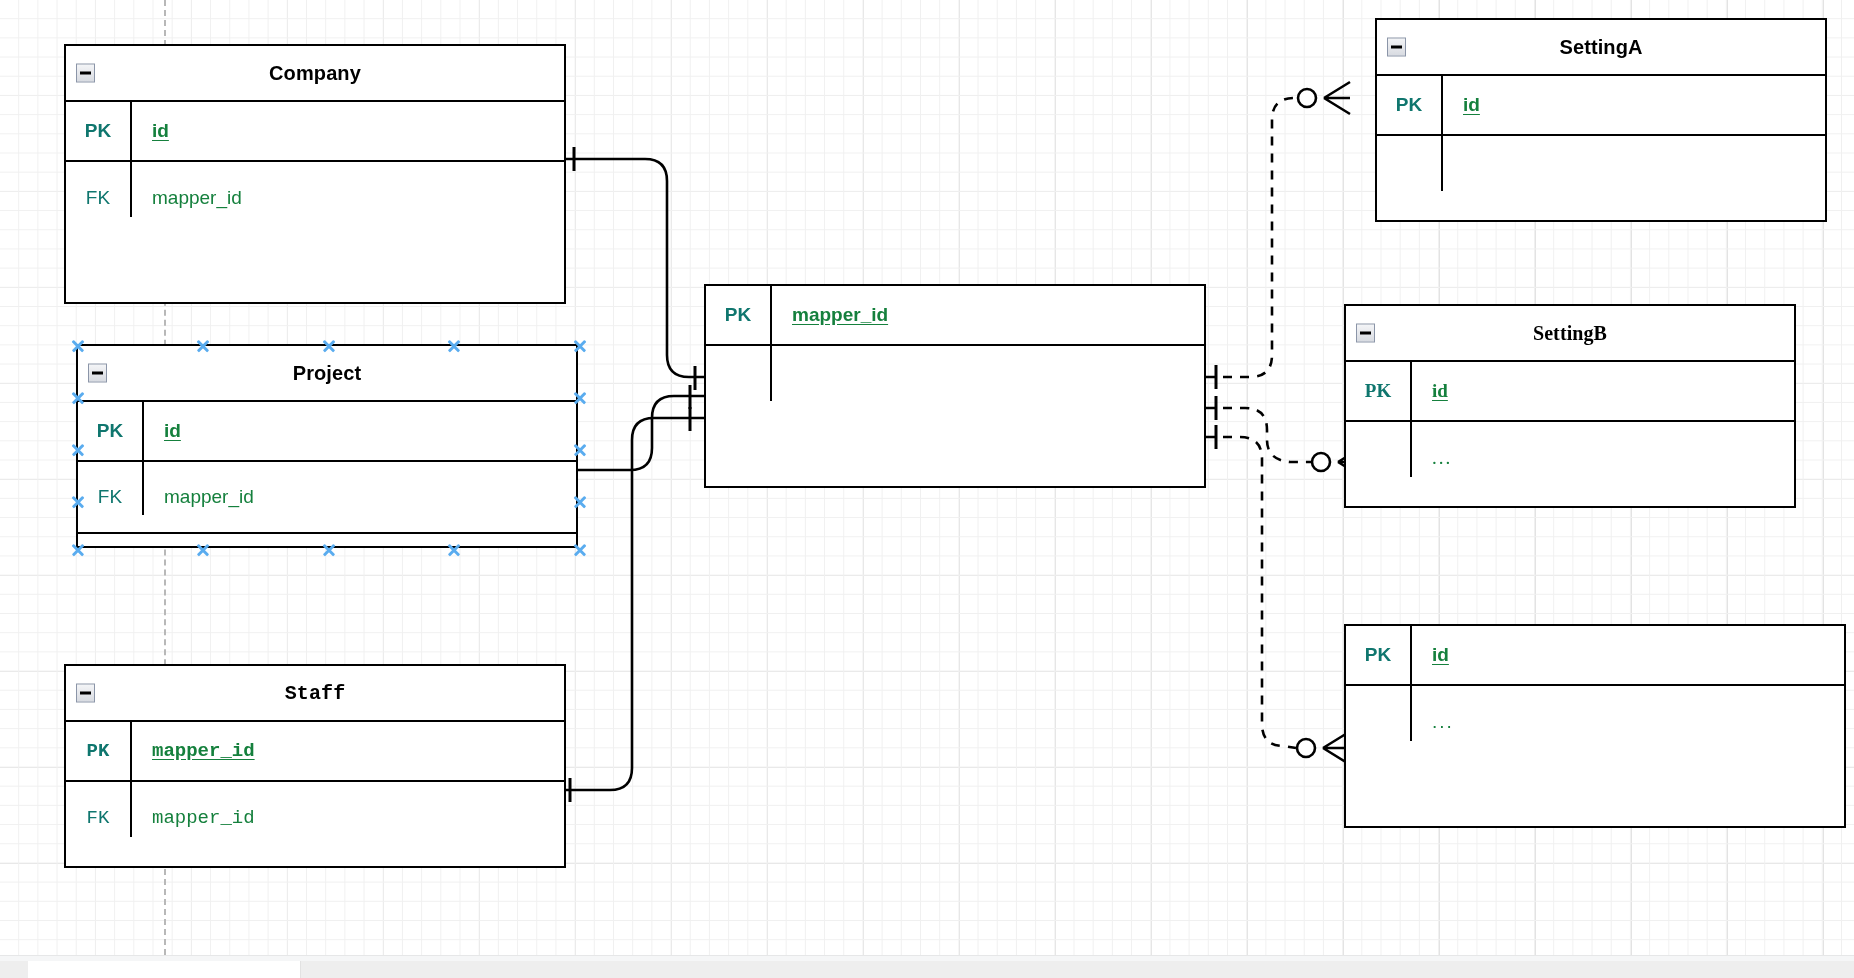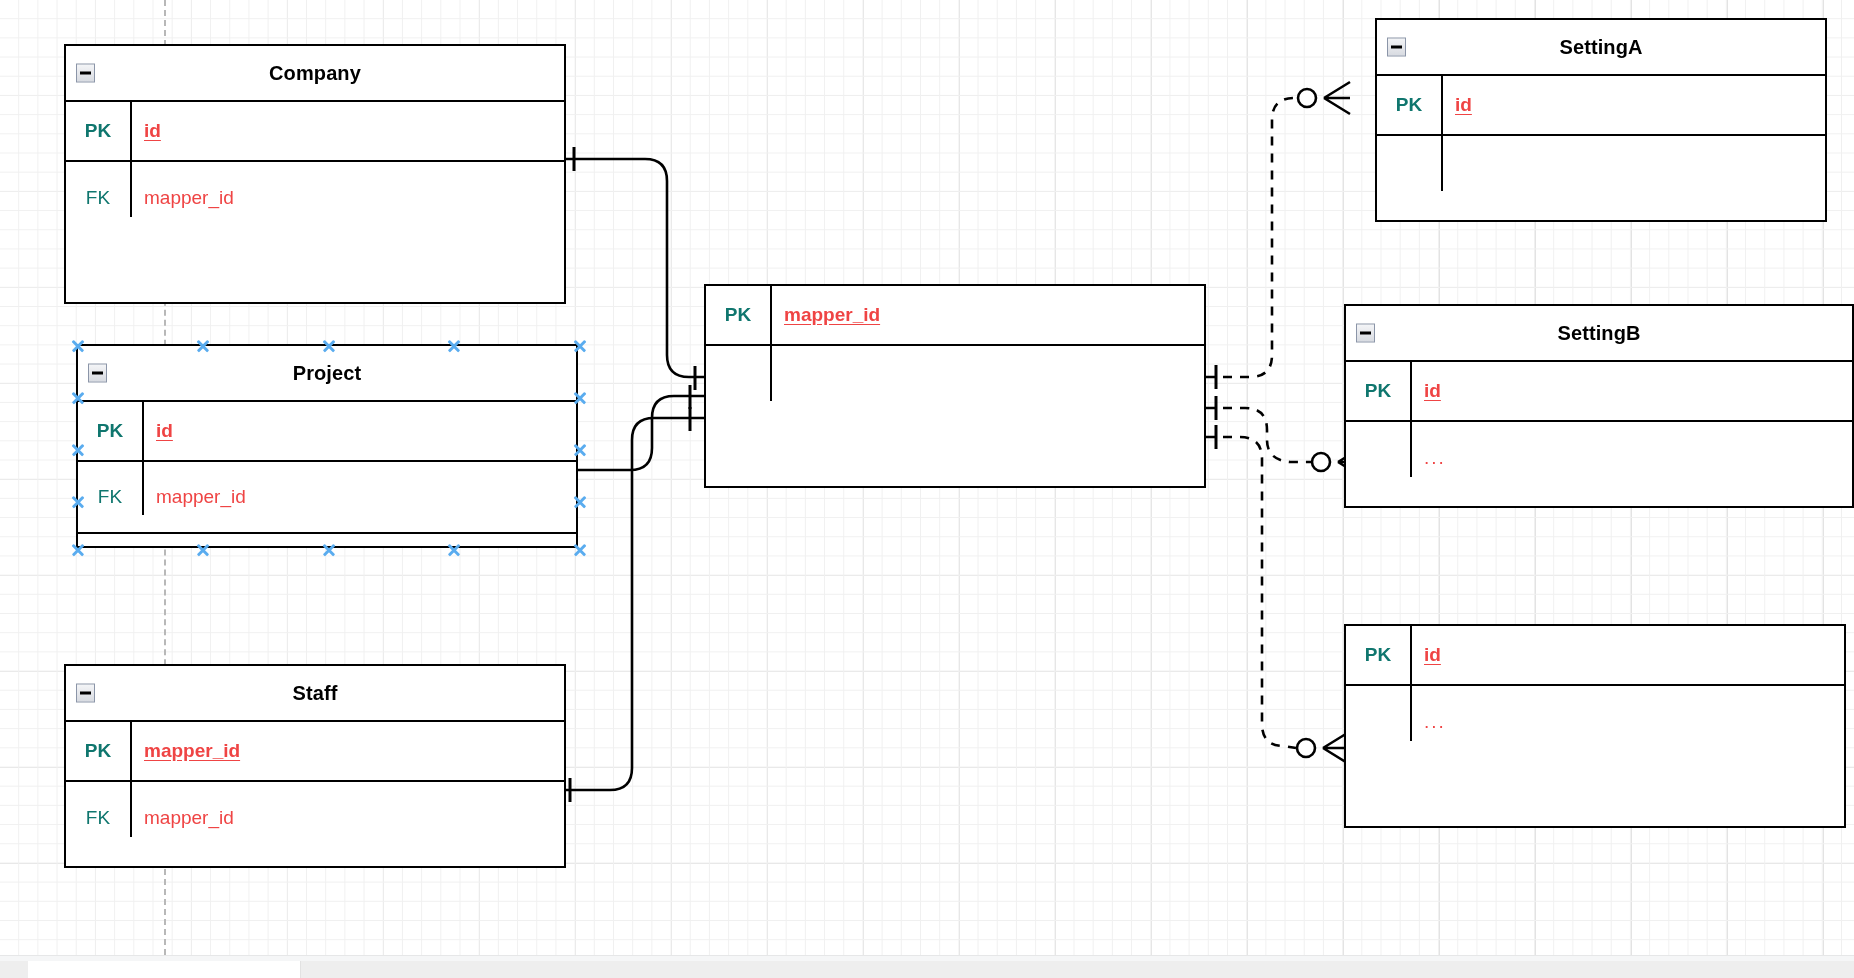--- a/index.html
+++ b/index.html
@@ -116,23 +116,23 @@
     position: absolute;
     left: 64px;
     top: 0;
     width: 0;
     height: 100%;
     border-left: 2px solid #000000;
   }
   .ent-row.half-div .col-divider { height: 76%; }
 
   .name-cell {
-    padding-left: 14px;
+    padding-left: 22px;
     font-size: 19px;
-    color: #ef4444;
+    color: #15803d;
     position: relative;
     z-index: 2;
   }
   .name-cell.key {
     font-weight: bold;
     text-decoration: underline;
     text-underline-offset: 3px;
   }
   .name-cell.plain { font-weight: normal; }
   .name-cell.ellipsis { font-weight: normal; letter-spacing: 2px; }
@@ -291,21 +291,21 @@
       <span class="handle" style="left:502px; top:104px;"></span>
       <span class="handle" style="left:502px; top:156px;"></span>
       <span class="handle" style="left:0;   top:204px;"></span>
       <span class="handle" style="left:125px; top:204px;"></span>
       <span class="handle" style="left:251px; top:204px;"></span>
       <span class="handle" style="left:376px; top:204px;"></span>
       <span class="handle" style="left:502px; top:204px;"></span>
     </div>
   </div>
 
-  <div class="entity" style="left:64px; top:664px; width:502px; height:204px;">
+  <div class="entity" style="left:64px; top:664px; width:502px; height:204px;font-family:Liberation Mono, monospace;">
     <div class="ent-header">
       <span class="collapse-icon"></span>
       <span class="ent-title">Staff</span>
     </div>
     <div class="ent-row">
       <span class="key-cell pk">PK</span>
       <span class="col-divider"></span>
       <span class="name-cell key">mapper_id</span>
     </div>
     <div class="ent-row tall half-div">
@@ -338,21 +338,21 @@
       <span class="col-divider"></span>
       <span class="name-cell key">id</span>
     </div>
     <div class="ent-row tall half-div">
       <span class="key-cell"></span>
       <span class="col-divider"></span>
       <span class="name-cell plain"></span>
     </div>
   </div>
 
-  <div class="entity" style="left:1344px; top:304px; width:510px; height:204px;">
+  <div class="entity" style="left:1344px; top:304px; width:452px; height:204px;font-family:Liberation Serif, serif;">
     <div class="ent-header">
       <span class="collapse-icon"></span>
       <span class="ent-title">SettingB</span>
     </div>
     <div class="ent-row">
       <span class="key-cell pk">PK</span>
       <span class="col-divider"></span>
       <span class="name-cell key">id</span>
     </div>
     <div class="ent-row tall half-div">

